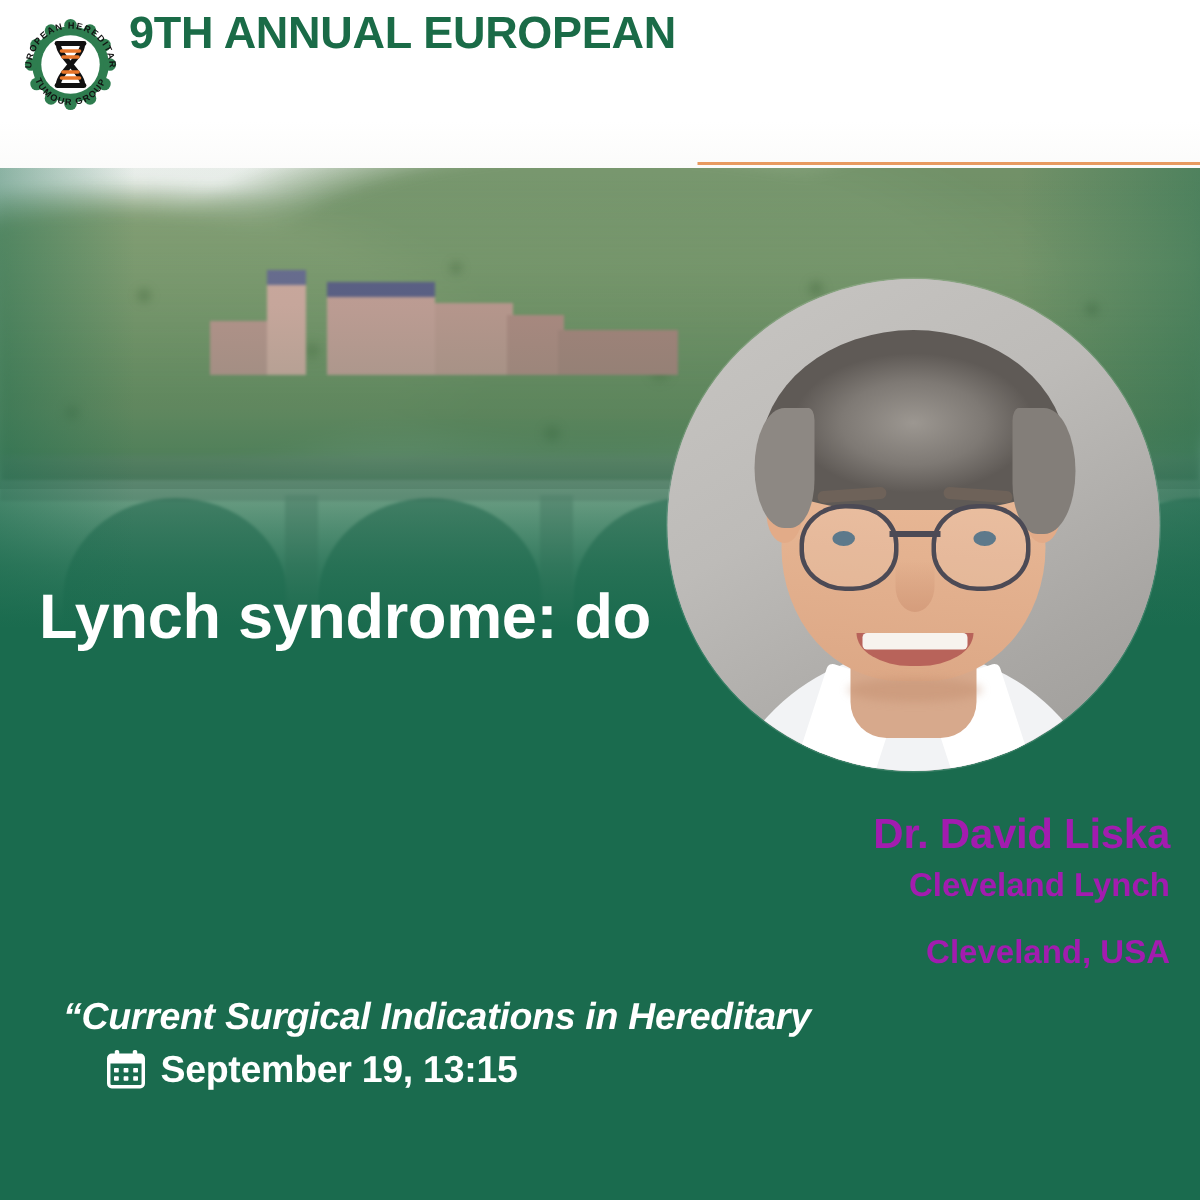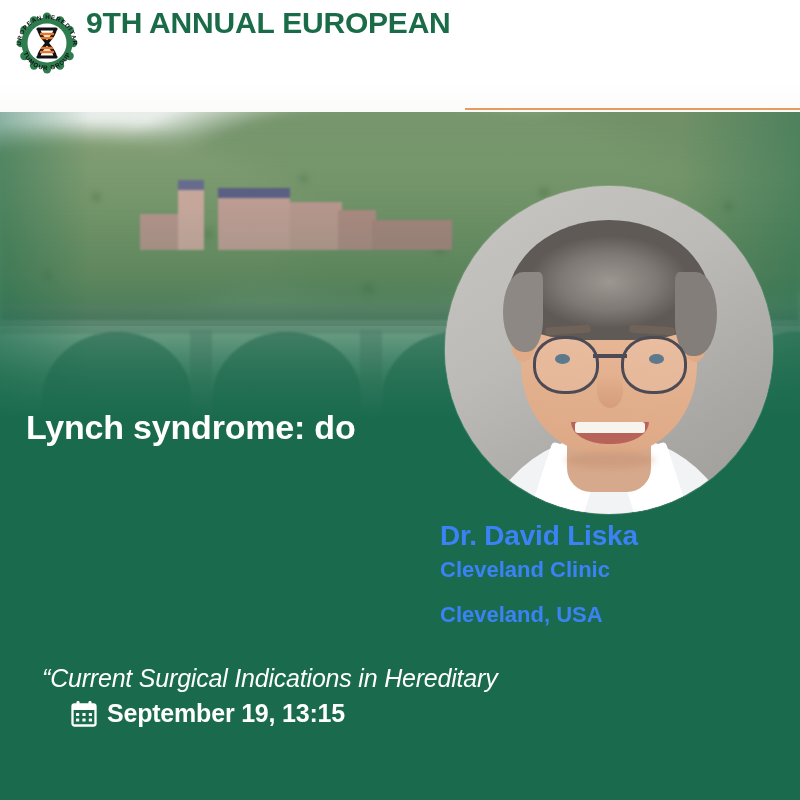--- a/index.html
+++ b/index.html
@@ -328,37 +328,37 @@
   }
   .portrait .chin-shadow {
     position: absolute; left: 120px; top: 266px; width: 90px; height: 16px;
     background: rgba(190,135,104,.35); border-radius: 50%;
     filter: blur(3px);
   }
 
   
   .talk-title {
     position: absolute;
-    left: 26px; top: 406px;
+    left: 26px; top: 384px;
     width: 420px;
     color: #ffffff;
-    font-size: 34px;
+    font-size: 42px;
     font-weight: 700;
     line-height: 1.28;
     letter-spacing: -0.2px;
     z-index: 7;
   }
 
   
   .speaker {
     position: absolute;
-    left: 440px; top: 520px;
+    left: 440px; top: 540px;
     width: 340px;
-    text-align: left;
-    color: #3b82f6;
+    text-align: right;
+    color: #a21caf;
     z-index: 7;
   }
   .speaker .sp-name {
     font-size: 28px; font-weight: 700; line-height: 1.15; letter-spacing: -0.2px;
   }
   .speaker .sp-aff {
     font-size: 22px; font-weight: 700; line-height: 1.3; margin-top: 4px;
   }
   .speaker .sp-loc {
     font-size: 22px; font-weight: 700; line-height: 1.3; margin-top: 16px;
@@ -368,29 +368,29 @@
   .session {
     position: absolute;
     left: 42px; top: 662px;
     width: 660px;
     color: #ffffff;
     z-index: 7;
   }
   .session .ses-l1,
   .session .ses-l2 {
     font-size: 25px;
-    font-weight: 400;
+    font-weight: 700;
     font-style: italic;
     line-height: 1.32;
     letter-spacing: -0.2px;
   }
   .session .ses-l2 { padding-left: 14px; }
   .session .datetime {
     display: flex;
-    align-items: flex-end;
+    align-items: flex-start;
     gap: 9px;
     padding-left: 28px;
     margin-top: 4px;
   }
   .session .datetime .dt-text {
     font-size: 25px;
     font-weight: 700;
     letter-spacing: -0.2px;
   }
   .cal-icon { display: block; }
@@ -518,21 +518,21 @@
     </div>
     <div class="chin-shadow"></div>
   </div>
 
   <div class="talk-title">
     <div>Lynch syndrome: do</div>
   </div>
 
   <div class="speaker">
     <div class="sp-name">Dr. David Liska</div>
-    <div class="sp-aff">Cleveland Clinic</div>
+    <div class="sp-aff">Cleveland Lynch</div>
     <div class="sp-loc">Cleveland, USA</div>
   </div>
 
   <div class="session">
     <div class="ses-l1">“Current Surgical Indications in Hereditary</div>
     <div class="datetime">
       <span>
         <svg class="cal-icon" width="28" height="28" viewBox="0 0 28 28">
           <rect x="2.5" y="4.5" width="23" height="21" rx="2" fill="none" stroke="#ffffff" stroke-width="2.3"></rect>
           <rect x="2.5" y="4.5" width="23" height="5.5" fill="#ffffff"></rect>

